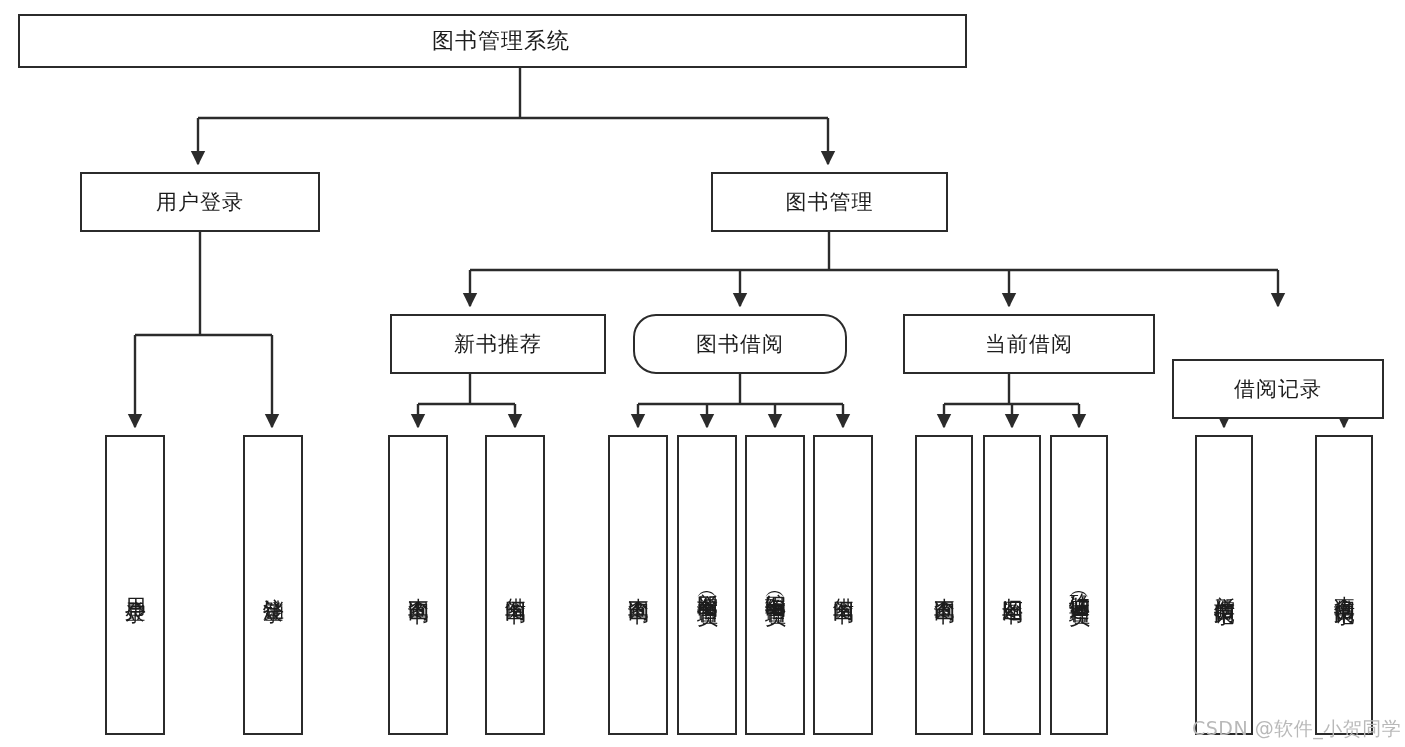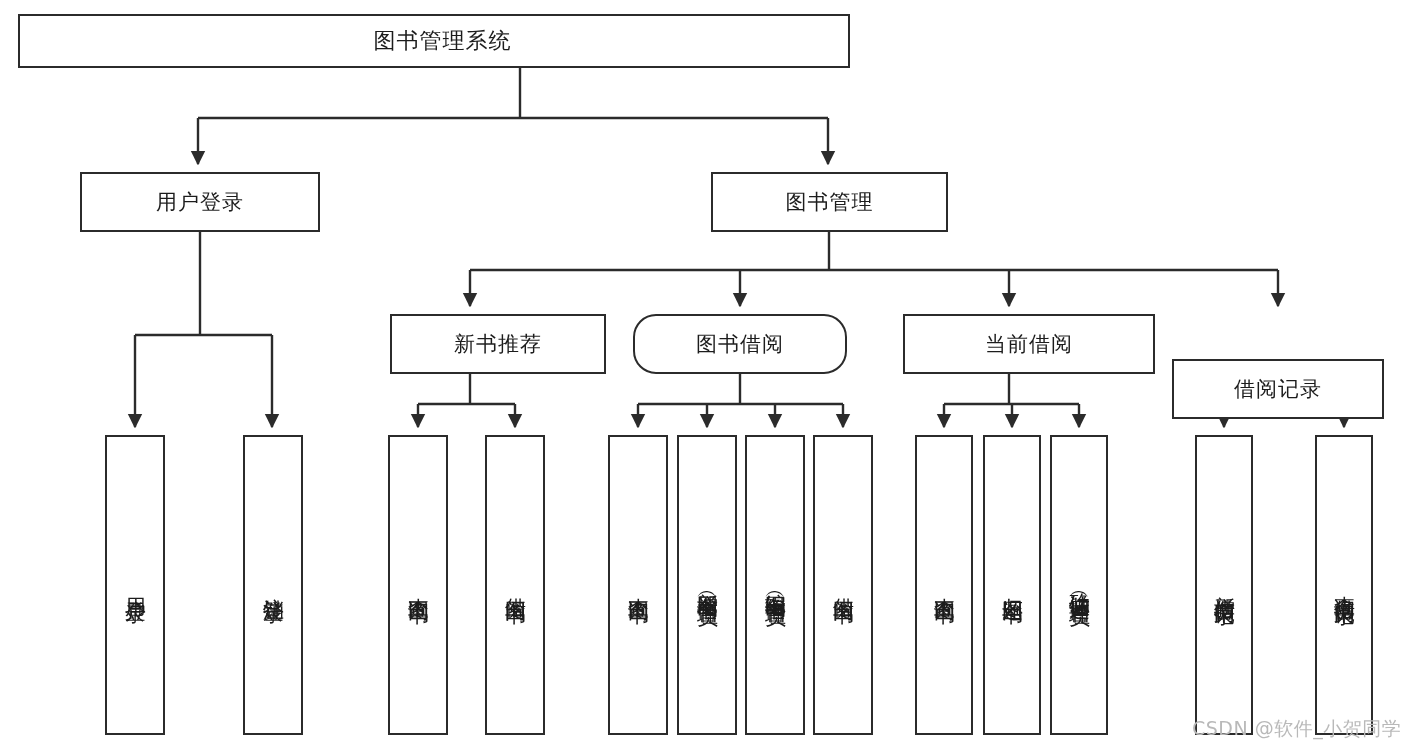--- a/index.html
+++ b/index.html
@@ -117,21 +117,21 @@
       <path d="M 1012 404 L 1012 427" marker-end="url(#arrow)"></path>
       <path d="M 1079 404 L 1079 427" marker-end="url(#arrow)"></path>
 
       <path d="M 1278 374 L 1278 404"></path>
       <path d="M 1224 404 L 1344 404"></path>
       <path d="M 1224 404 L 1224 427" marker-end="url(#arrow)"></path>
       <path d="M 1344 404 L 1344 427" marker-end="url(#arrow)"></path>
     </g>
   </svg>
 
-  <div class="node root" style="left:18px; top:14px; width:832px; height:54px;padding-left:17px;">
+  <div class="node root" style="left:18px; top:14px; width:949px; height:54px;padding-left:17px;">
     <span class="label">图书管理系统</span>
   </div>
 
   <div class="node" style="left:80px; top:172px; width:240px; height:60px;">
     <span class="label">用户登录</span>
   </div>
   <div class="node" style="left:711px; top:172px; width:237px; height:60px;text-align:right;">
     <span class="label">图书管理</span>
   </div>
 

